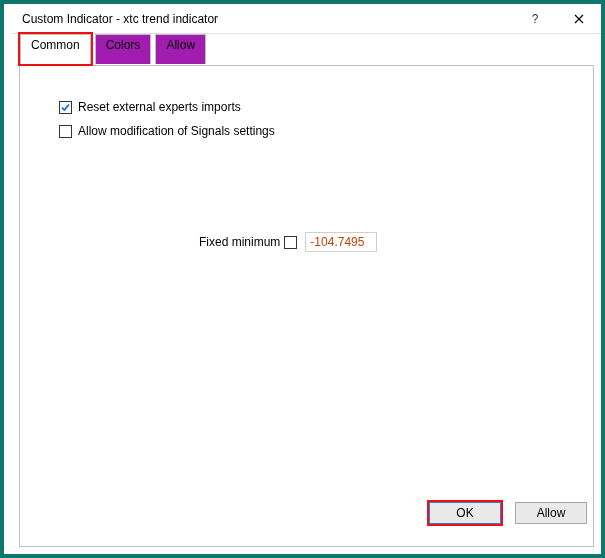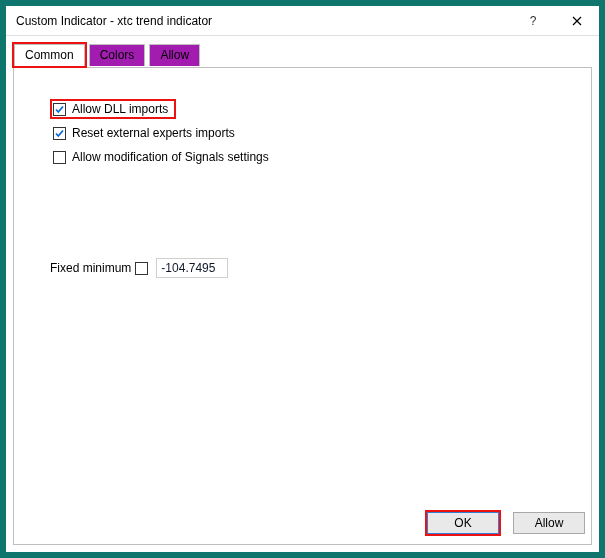--- a/index.html
+++ b/index.html
@@ -9,24 +9,25 @@
     font-size: 12px;
     background: #fff;
     color: #000;
     width: 605px;
     height: 558px;
     overflow: hidden;
   }
   .window {
     width: 605px;
     height: 558px;
-    border: 6px solid #0f766e;
+    border: 4px solid #0f766e;
     display: flex;
     flex-direction: column;
     position: relative;
+    padding-left: 8px;
   }
   .titlebar {
     height: 30px;
     display: flex;
     align-items: center;
     padding: 0 0 0 10px;
     border-bottom: 1px solid #e0e0e0;
   }
   .titlebar .title {
     flex: 1;
@@ -52,21 +53,21 @@
   .tab-container {
     display: inline-block;
     border: 2px solid transparent;
     position: relative;
     z-index: 2;
   }
   .tab-container.highlight {
     border: 2px solid #e11;
   }
   .tab {
-    height: 22px;
+    height: 30px;
     line-height: 20px;
     padding: 0 10px;
     border: 1px solid #bfbfbf;
     border-bottom: none;
     background: #fff;
     position: relative;
     display: inline-block;
     font-size: 12px;
   }
   .tab:not(.active) {
@@ -120,20 +121,21 @@
     flex-shrink: 0;
     position: relative;
   }
   .chk.checked svg { display: block; }
   .chk svg { display: none; width: 11px; height: 11px; }
   .row-minmax {
     display: flex;
     align-items: center;
     margin-top: 90px;
     gap: 8px;
+    flex-direction: column;
   }
   .minmax-group {
     display: flex;
     align-items: center;
   }
   .minmax-group.first { width: 215px; }
   .mm-label {
     margin-right: 4px;
     color: #000;
   }
@@ -144,28 +146,28 @@
     margin-right: 8px;
     background: #fff;
     flex-shrink: 0;
   }
   .mm-input {
     width: 72px;
     height: 20px;
     border: 1px solid #cfcfcf;
     padding: 0 4px;
     font-size: 12px;
-    color: #0f172a;
+    color: #c2410c;
     background: #fff;
     font-family: inherit;
   }
   .footer {
     position: absolute;
     right: 12px;
-    bottom: 16px;
+    bottom: 28px;
     display: flex;
     gap: 10px;
     align-items: center;
   }
   .btn-wrap {
     border: 2px solid transparent;
     display: inline-block;
   }
   .btn-wrap.highlight {
     border: 2px solid #e11;
@@ -212,30 +214,20 @@
       <span class="tab">Colors</span>
     </span>
     <span class="tab-container">
       <span class="tab">Allow</span>
     </span>
     <div class="tabs-baseline"></div>
   </div>
 
   <div class="tab-panel">
 
-    <div class="check-row">
-      <span class="check-container highlight">
-        <span class="chk checked">
-          <svg viewBox="0 0 11 11">
-              <path d="M2 5.5 L4.3 8 L9 2.5" stroke="#0a6bd6" stroke-width="1.8" fill="none"></path>
-            </svg>
-        </span>
-        <span>Allow DLL imports</span>
-      </span>
-    </div>
 
     <div class="check-row">
       <span class="check-container">
         <span class="chk checked">
           <svg viewBox="0 0 11 11">
               <path d="M2 5.5 L4.3 8 L9 2.5" stroke="#0a6bd6" stroke-width="1.8" fill="none"></path>
             </svg>
         </span>
         <span>Reset external experts imports</span>
       </span>

